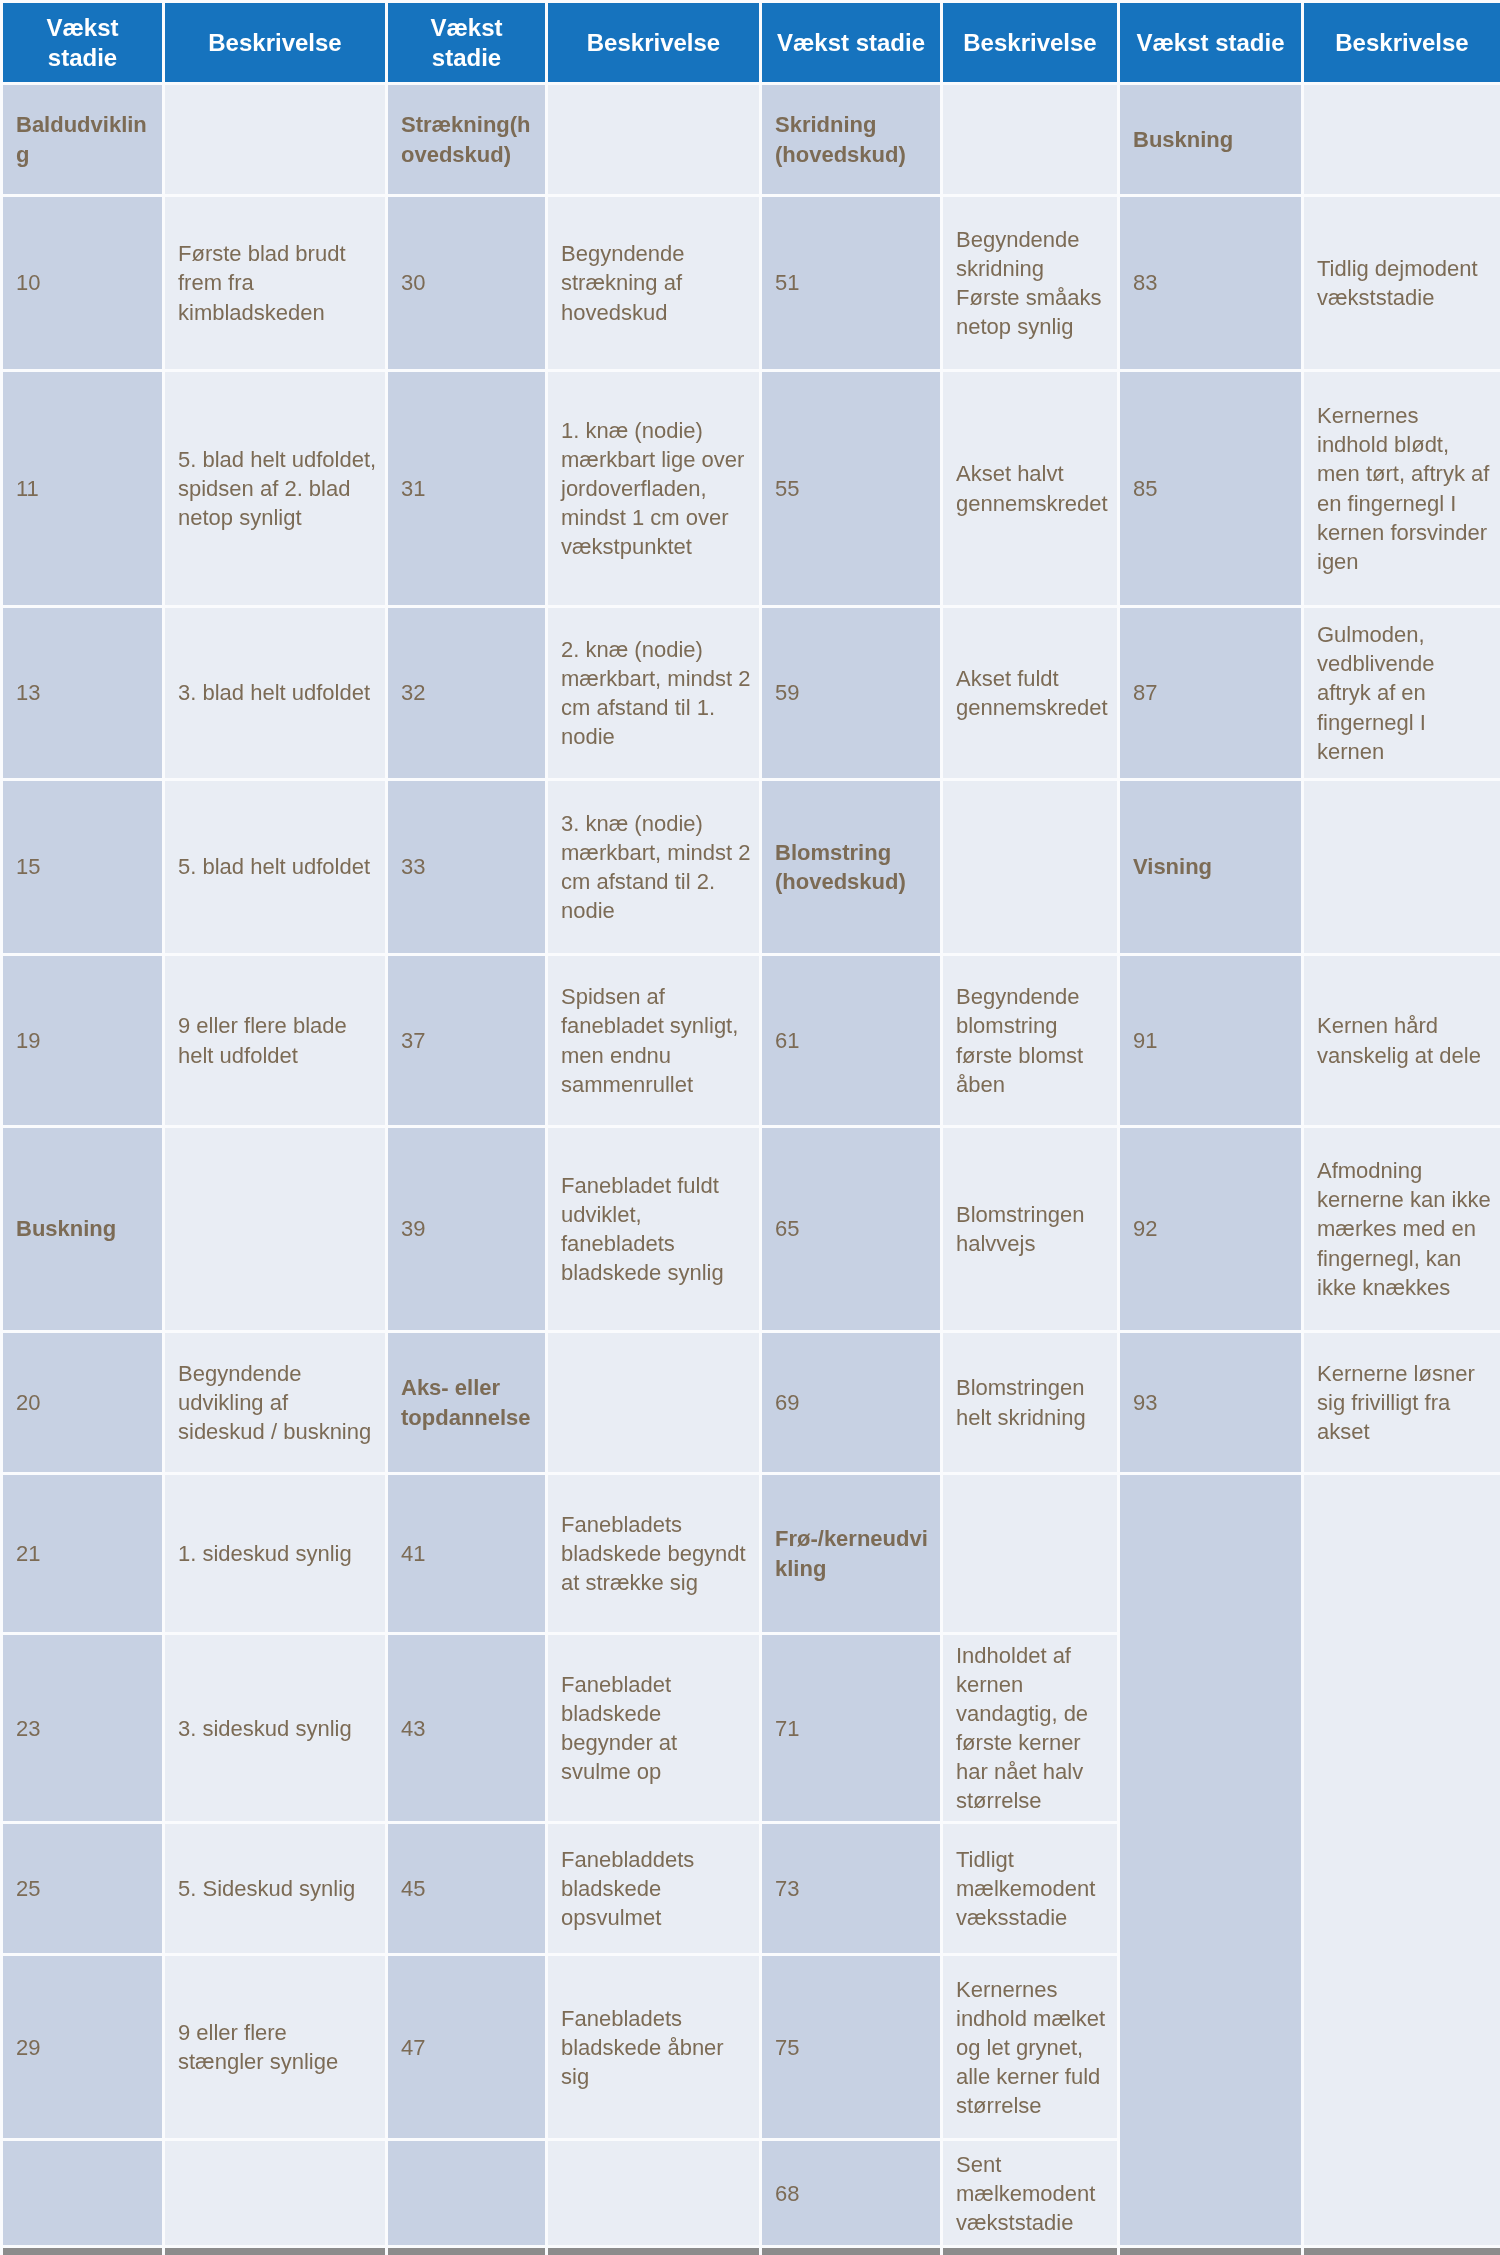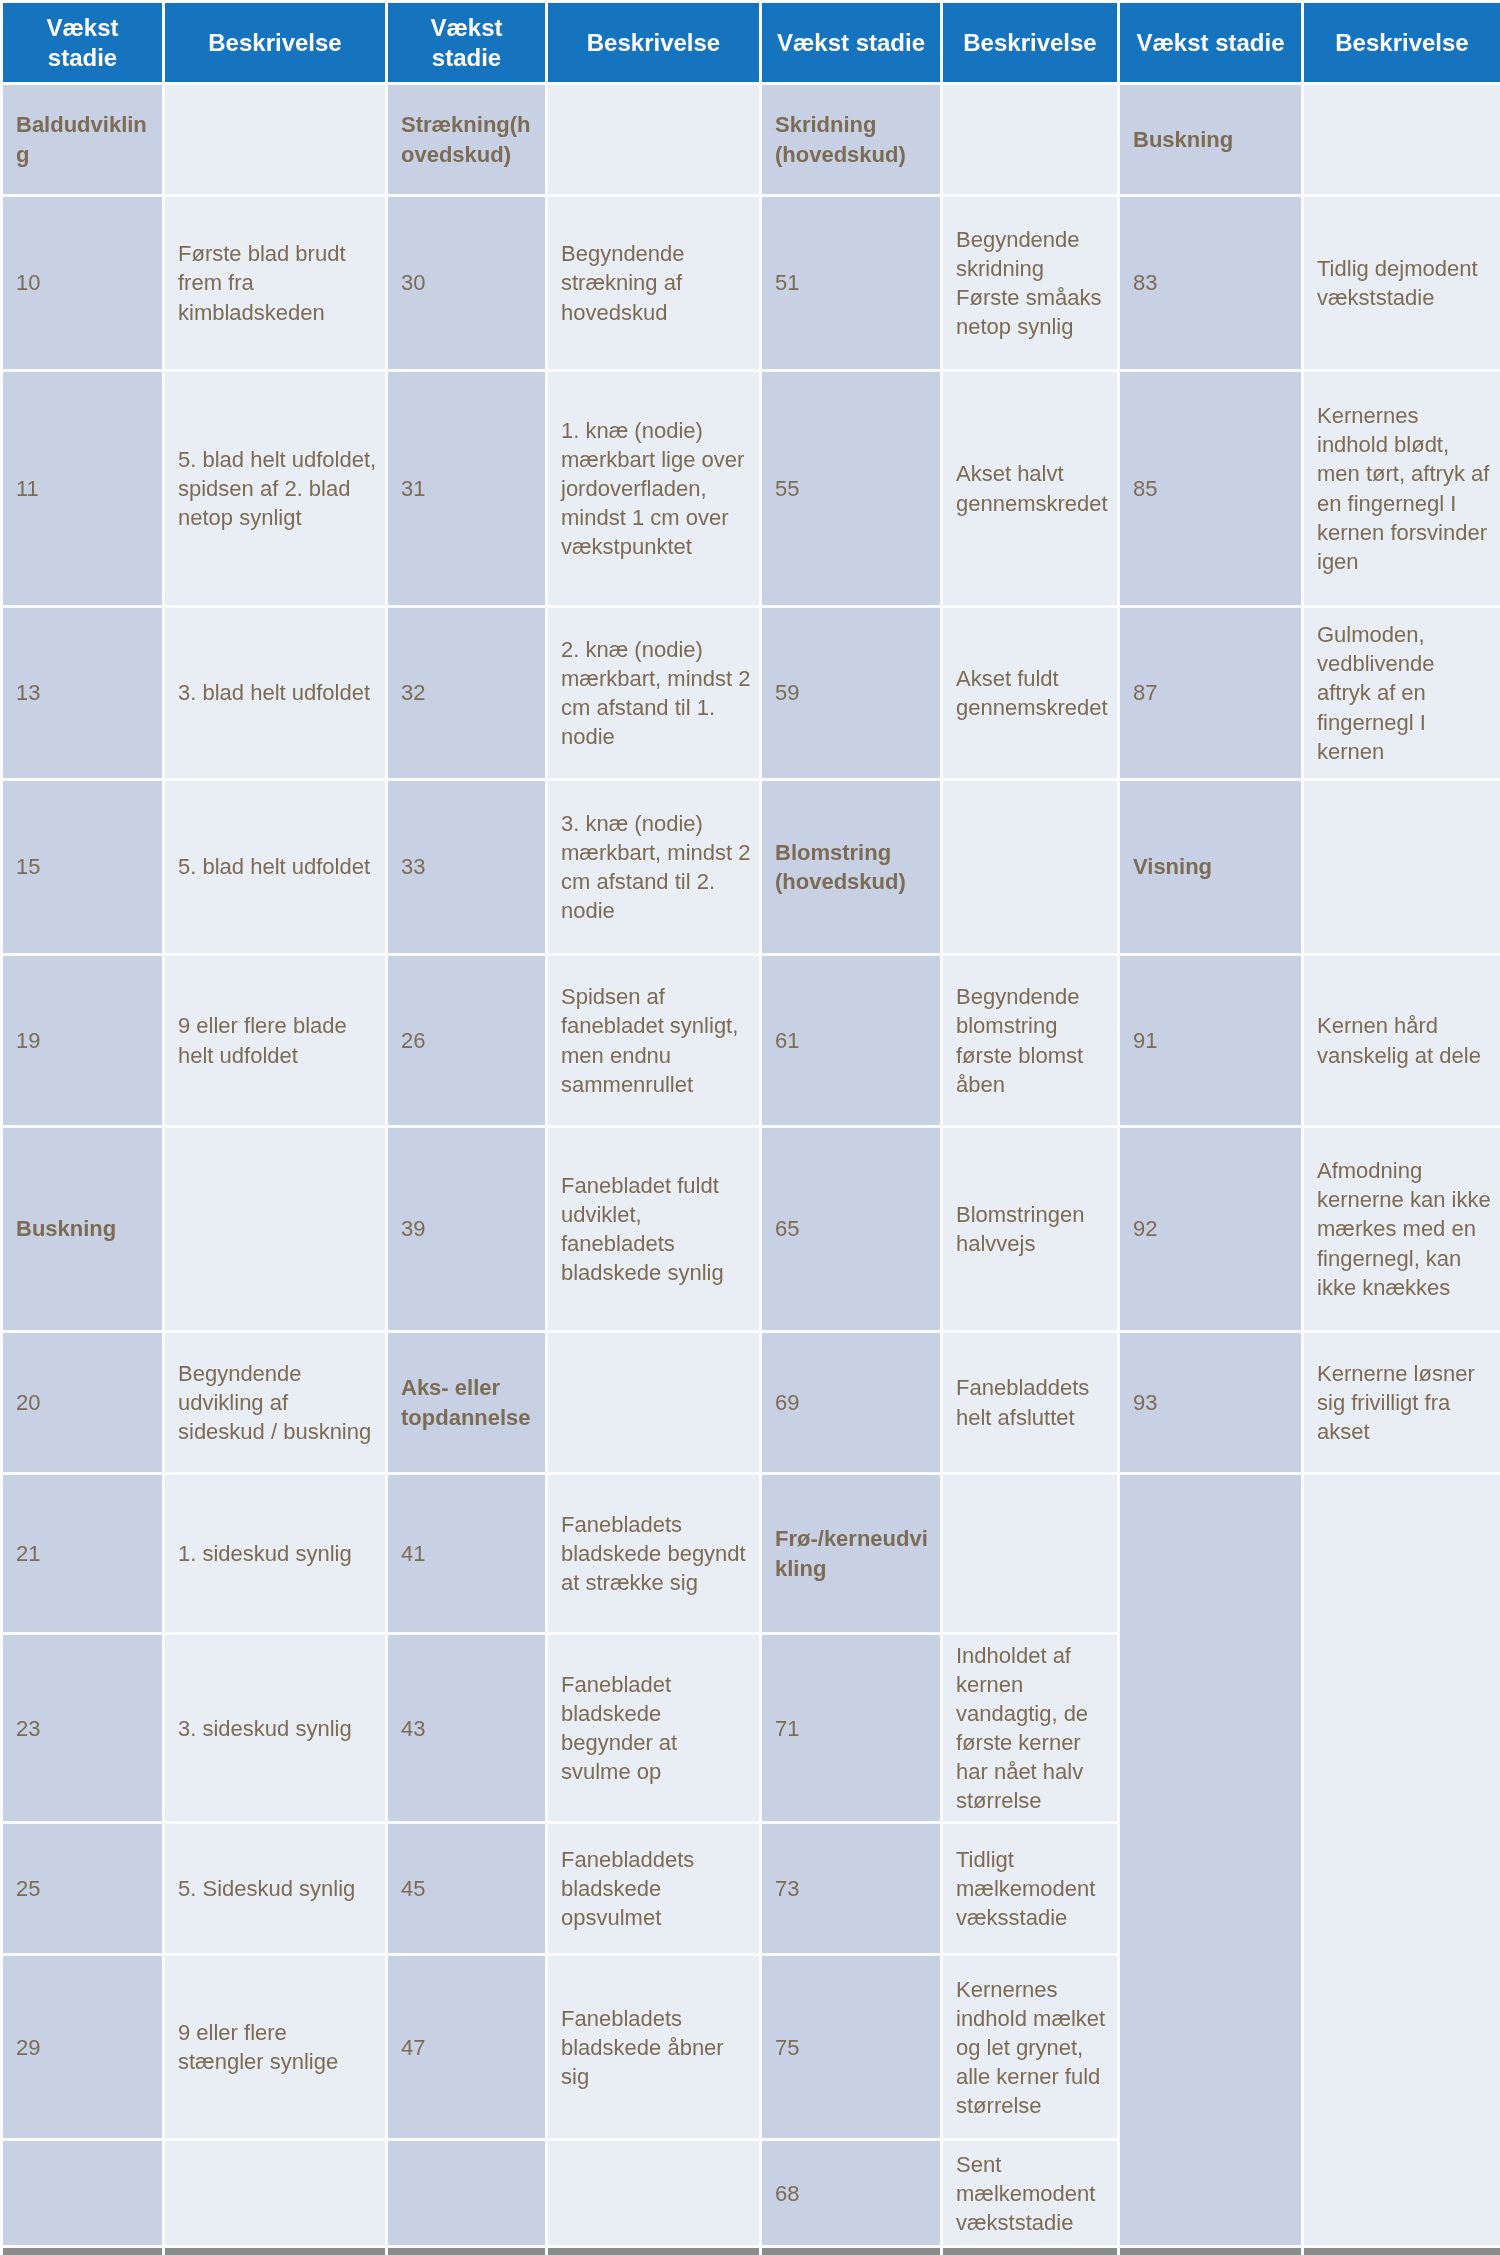--- a/index.html
+++ b/index.html
@@ -116,21 +116,21 @@
     <td class="desc">3. knæ (nodie) mærkbart, mindst 2 cm afstand til 2. nodie</td>
     <td class="stage section">Blomstring (hovedskud)</td>
     <td class="desc"></td>
     <td class="stage section">Visning</td>
     <td class="desc"></td>
   </tr>
 
   <tr style="height:172px">
     <td class="stage">19</td>
     <td class="desc">9 eller flere blade helt udfoldet</td>
-    <td class="stage">26</td>
+    <td class="stage">37</td>
     <td class="desc">Spidsen af fanebladet synligt, men endnu sammenrullet</td>
     <td class="stage">61</td>
     <td class="desc">Begyndende blomstring første blomst åben</td>
     <td class="stage">91</td>
     <td class="desc">Kernen hård vanskelig at dele</td>
   </tr>
 
   <tr style="height:205px">
     <td class="stage section">Buskning</td>
     <td class="desc"></td>
@@ -141,21 +141,21 @@
     <td class="stage">92</td>
     <td class="desc">Afmodning kernerne kan ikke mærkes med en fingernegl, kan ikke knækkes</td>
   </tr>
 
   <tr style="height:142px">
     <td class="stage">20</td>
     <td class="desc">Begyndende udvikling af sideskud / buskning</td>
     <td class="stage section">Aks- eller topdannelse</td>
     <td class="desc"></td>
     <td class="stage">69</td>
-    <td class="desc">Fanebladdets helt afsluttet</td>
+    <td class="desc">Blomstringen helt skridning</td>
     <td class="stage">93</td>
     <td class="desc">Kernerne løsner sig frivilligt fra akset</td>
   </tr>
 
   <tr style="height:160px">
     <td class="stage">21</td>
     <td class="desc">1. sideskud synlig</td>
     <td class="stage">41</td>
     <td class="desc">Fanebladets bladskede begyndt at strække sig</td>
     <td class="stage section">Frø-/kerneudvikling</td>

